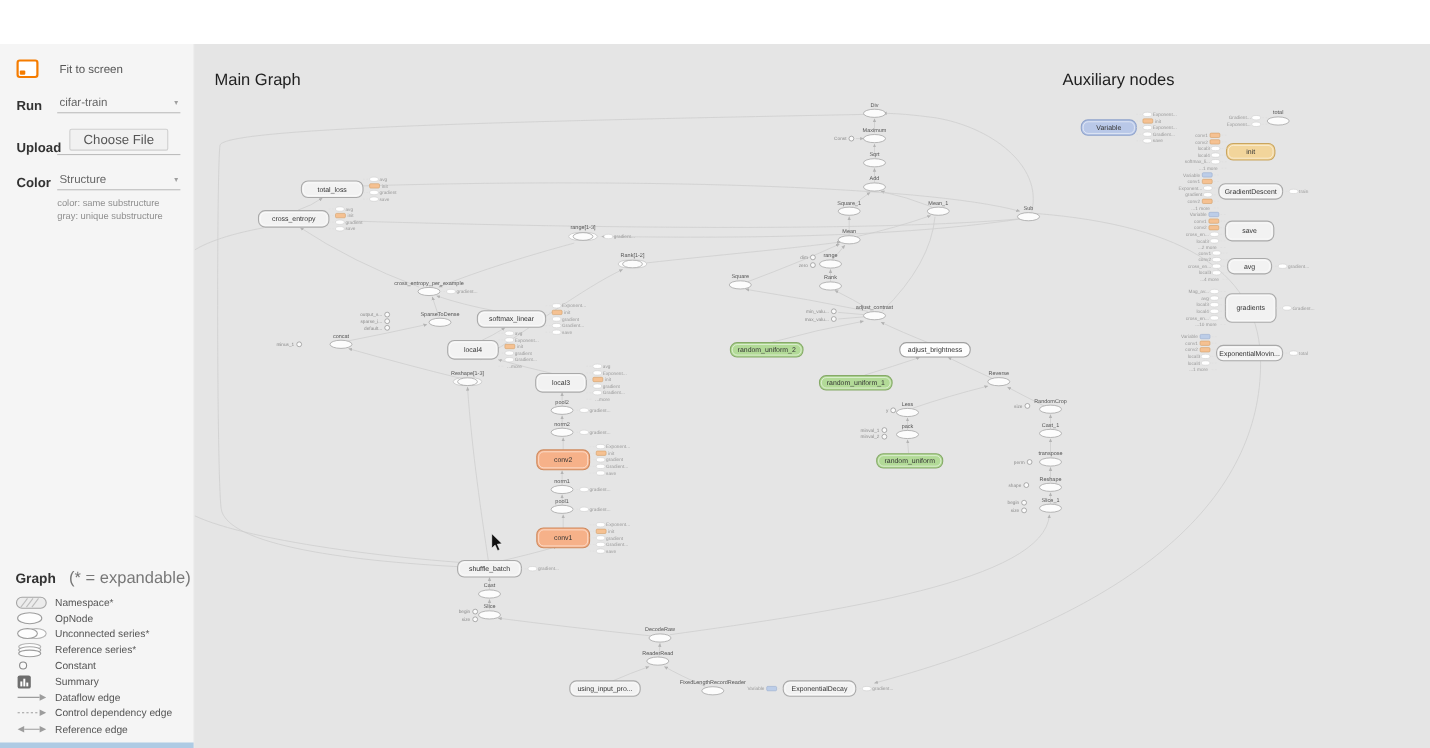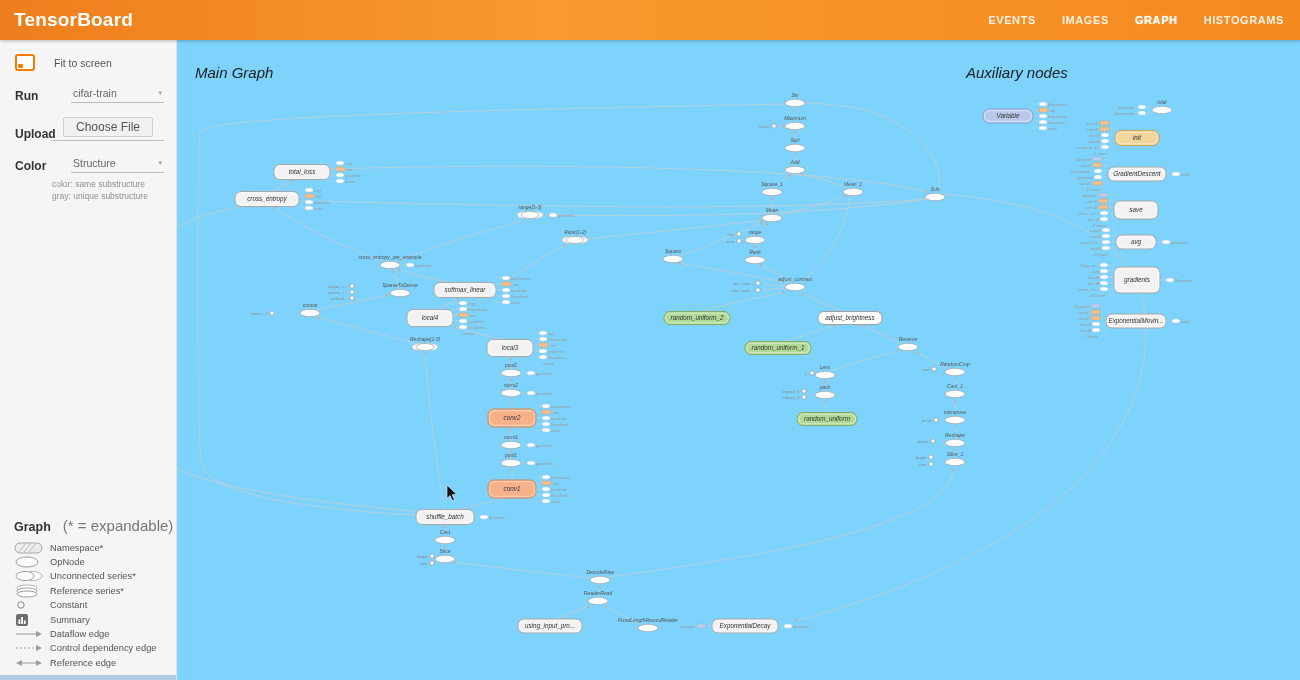--- a/index.html
+++ b/index.html
@@ -18,54 +18,45 @@
   .sidebar{position:absolute;top:40px;left:0;bottom:0;width:176px;background:#f5f5f5;
     border-right:1px solid #e3e3e3;z-index:4;}
   .sidebar .bottom-strip{position:absolute;bottom:0;left:0;right:0;height:5px;background:#aecbe4;}
   .fit-row{display:flex;align-items:center;margin:14px 0 0 15px;}
   .fit-icon{width:16px;height:13px;border:2px solid #f57c00;border-radius:3px;position:relative;background:#fff;cursor:pointer;}
   .fit-icon::after{content:"";position:absolute;left:1px;bottom:1px;width:5px;height:4px;background:#f57c00;border-radius:1px;}
   .fit-label{font-size:10.5px;color:#555;margin-left:19px;}
   .ctl-row{display:flex;align-items:flex-end;margin:14px 12px 0 15px;}
   .ctl-label{font-size:12px;font-weight:700;color:#333;width:37px;flex:none;}
   .ctl-value{flex:1;border-bottom:1px solid #bdbdbd;font-size:10.5px;color:#666;
-    display:flex;align-items:center;justify-content:space-between;padding:2px 2px 3px 2px;cursor:pointer;margin-left:19px;}
+    display:flex;align-items:center;justify-content:space-between;padding:2px 2px 3px 2px;cursor:pointer;}
   .caret{font-size:7px;color:#9e9e9e;}
   .file-wrap{flex:1;border-bottom:1px solid #bdbdbd;display:flex;justify-content:center;padding-bottom:3px;}
   .file-btn{font-size:12px;color:#555;background:#f1f1f1;border:1px solid #cfcfcf;border-radius:2px;
     padding:2px 12px;cursor:pointer;}
   .color-notes{margin:6px 12px 0 52px;font-size:8.5px;color:#8f8f8f;line-height:1.4;}
 
   .legend{position:absolute;left:0;right:0;bottom:10px;padding-left:14px;}
   .legend-title-row{display:flex;align-items:baseline;margin-bottom:6px;}
   .legend-title{font-size:12.5px;font-weight:700;color:#333;}
   .legend-note{font-size:15px;color:#777;margin-left:12px;}
   .legend-item{display:flex;align-items:center;height:14.4px;}
   .legend-icon{width:36px;flex:none;display:flex;align-items:center;}
   .legend-text{font-size:9.3px;color:#555;}
 
   
-  .content{position:absolute;top:40px;left:176px;right:0;bottom:0;background:#7dd3fc;font-style:italic;}
+  .content{position:absolute;top:40px;left:176px;right:0;bottom:0;background:#e5e5e5;}
   .main-title{position:absolute;top:24px;left:19px;font-size:15px;color:#212121;font-weight:500;}
   .aux-title{position:absolute;top:24px;left:790px;font-size:15px;color:#212121;font-weight:500;}
   .graph-svg{position:absolute;top:0;left:0;width:1124px;height:640px;}
 </style>
 </head>
 <body>
 <div id="app">
 
-<div class="header">
-  <div class="logo">TensorBoard</div>
-  <div class="top-nav">
-        <div class="nav-item">EVENTS</div>
-        <div class="nav-item">IMAGES</div>
-        <div class="nav-item active">GRAPH</div>
-        <div class="nav-item">HISTOGRAMS</div>
-      </div>
-</div>
 
 <div class="sidebar">
   <div class="fit-row">
     <div class="fit-icon"></div>
     <div class="fit-label">Fit to screen</div>
   </div>
   <div class="ctl-row">
     <div class="ctl-label">Run</div>
     <div class="ctl-value">
       <span>cifar-train</span>

